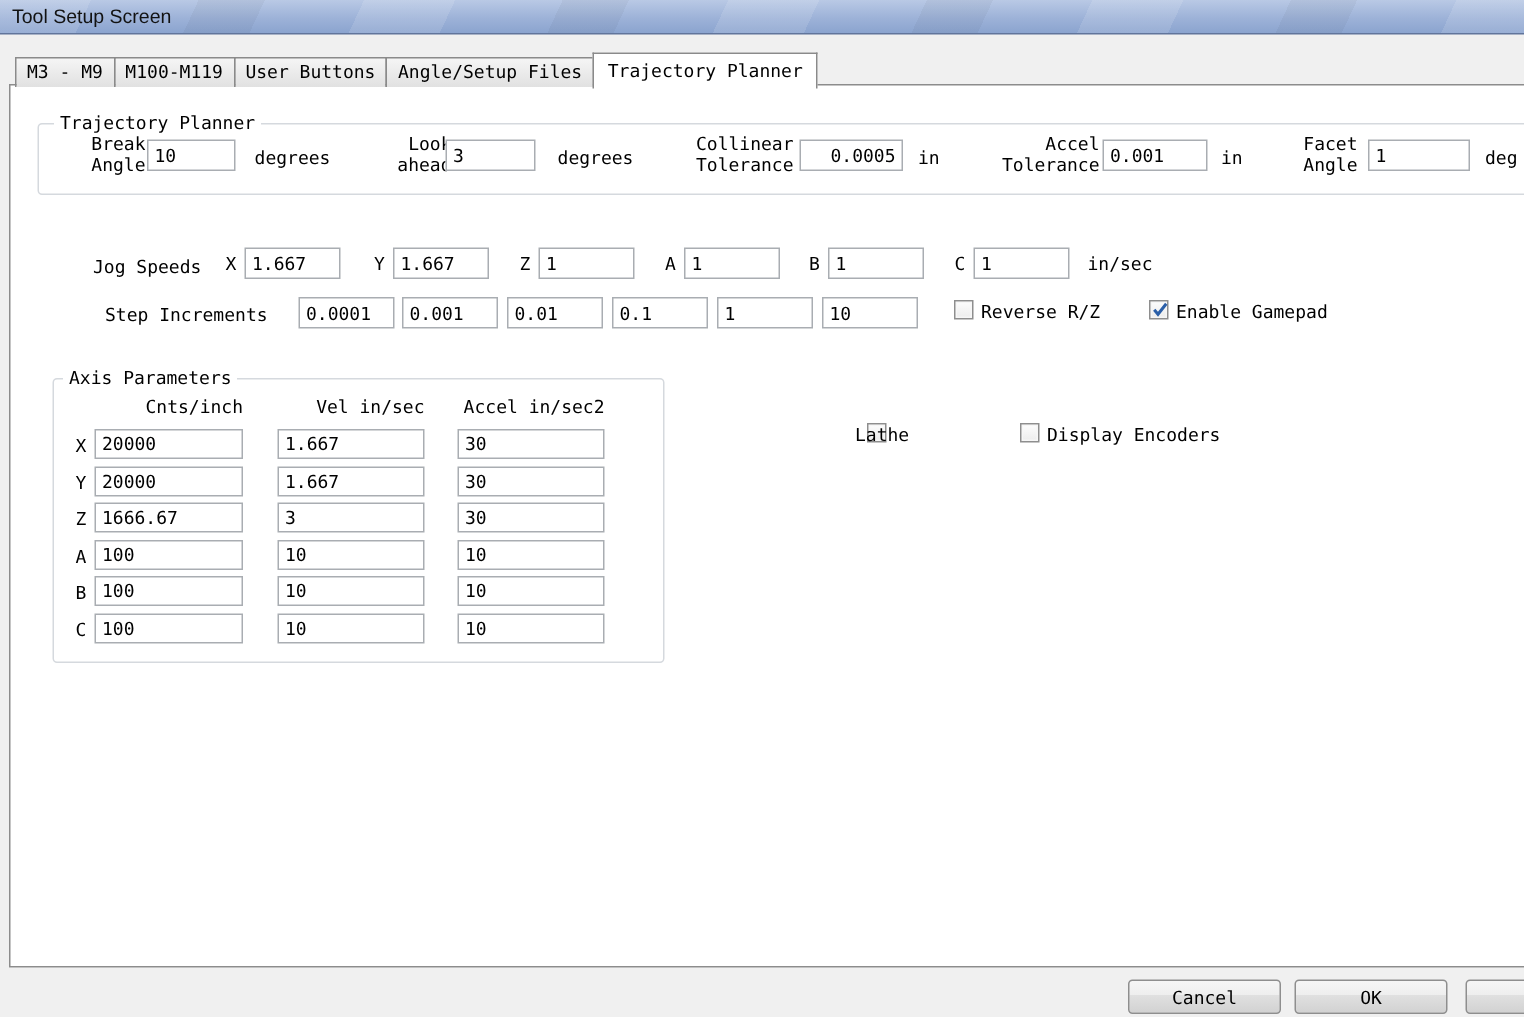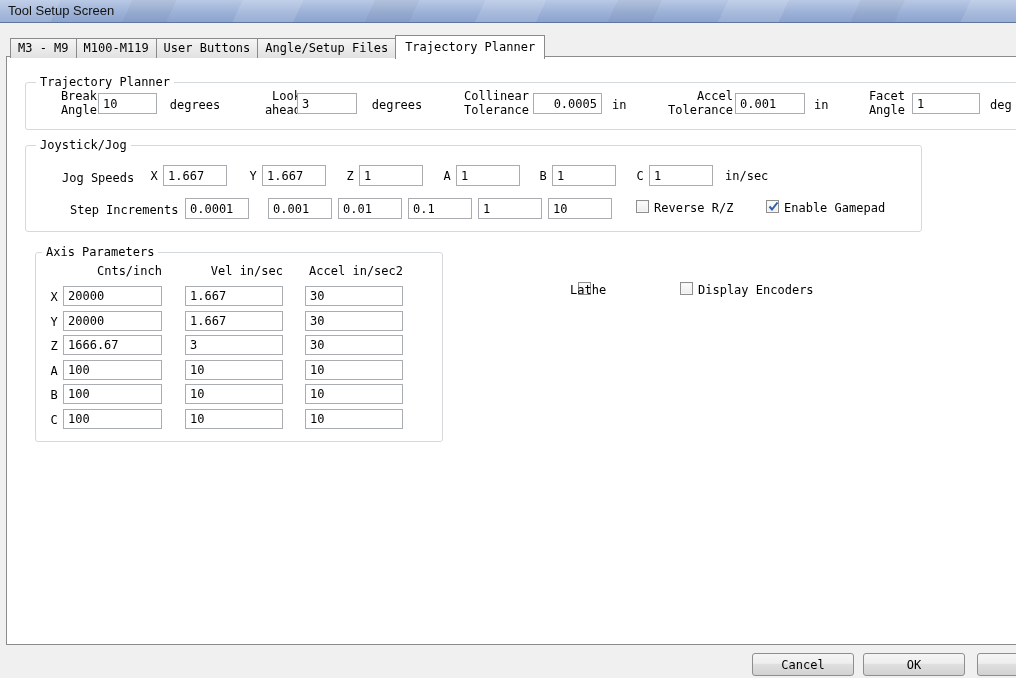--- a/index.html
+++ b/index.html
@@ -112,41 +112,38 @@
     <span class="unit" style="left:605px;top:41px">in</span>
 
     <span class="lbl2" style="left:640px;top:32px;width:86px">Accel Tolerance</span>
     <input class="tb" style="left: 728px; top: 36px; width: 70px;" value="0.001">
     <span class="unit" style="left:807px;top:41px">in</span>
 
     <span class="lbl2" style="left:834px;top:32px;width:64px">Facet Angle</span>
     <input class="tb" style="left: 905px; top: 36px; width: 68px;" value="1">
     <span class="unit" style="left:983px;top:41px">deg</span>
 
-    <div class="groupbox" style="left:18px;top:88px;width:895px;height:85px">
-      <span class="grouplabel">Joystick/Jog</span>
-    </div>
     <span class="unit" style="left:55px;top:114px">Jog Speeds</span>
 
     <span class="axis-letter" style="left:140px;top:112px">X</span>
     <input class="tb" style="left: 156px; top: 108px; width: 64px;" value="1.667">
     <span class="axis-letter" style="left:239px;top:112px">Y</span>
     <input class="tb" style="left: 255px; top: 108px; width: 64px;" value="1.667">
     <span class="axis-letter" style="left:336px;top:112px">Z</span>
     <input class="tb" style="left: 352px; top: 108px; width: 64px;" value="1">
     <span class="axis-letter" style="left:433px;top:112px">A</span>
     <input class="tb" style="left: 449px; top: 108px; width: 64px;" value="1">
     <span class="axis-letter" style="left:529px;top:112px">B</span>
     <input class="tb" style="left: 545px; top: 108px; width: 64px;" value="1">
     <span class="axis-letter" style="left:626px;top:112px">C</span>
     <input class="tb" style="left: 642px; top: 108px; width: 64px;" value="1">
     <span class="unit" style="left:718px;top:112px">in/sec</span>
 
     <span class="unit" style="left:63px;top:146px">Step Increments</span>
-    <input class="tb" style="left: 178px; top: 141px; width: 64px;" value="0.0001">
+    <input class="tb" style="left: 192px; top: 141px; width: 64px;" value="0.0001">
     <input class="tb" style="left: 261px; top: 141px; width: 64px;" value="0.001">
     <input class="tb" style="left: 331px; top: 141px; width: 64px;" value="0.01">
     <input class="tb" style="left: 401px; top: 141px; width: 64px;" value="0.1">
     <input class="tb" style="left: 471px; top: 141px; width: 64px;" value="1">
     <input class="tb" style="left: 541px; top: 141px; width: 64px;" value="10">
 
     <span class="cb" style="left:629px;top:143px">
       
     </span>
     <span class="cb-label" style="left:647px;top:144px">Reverse R/Z</span>

